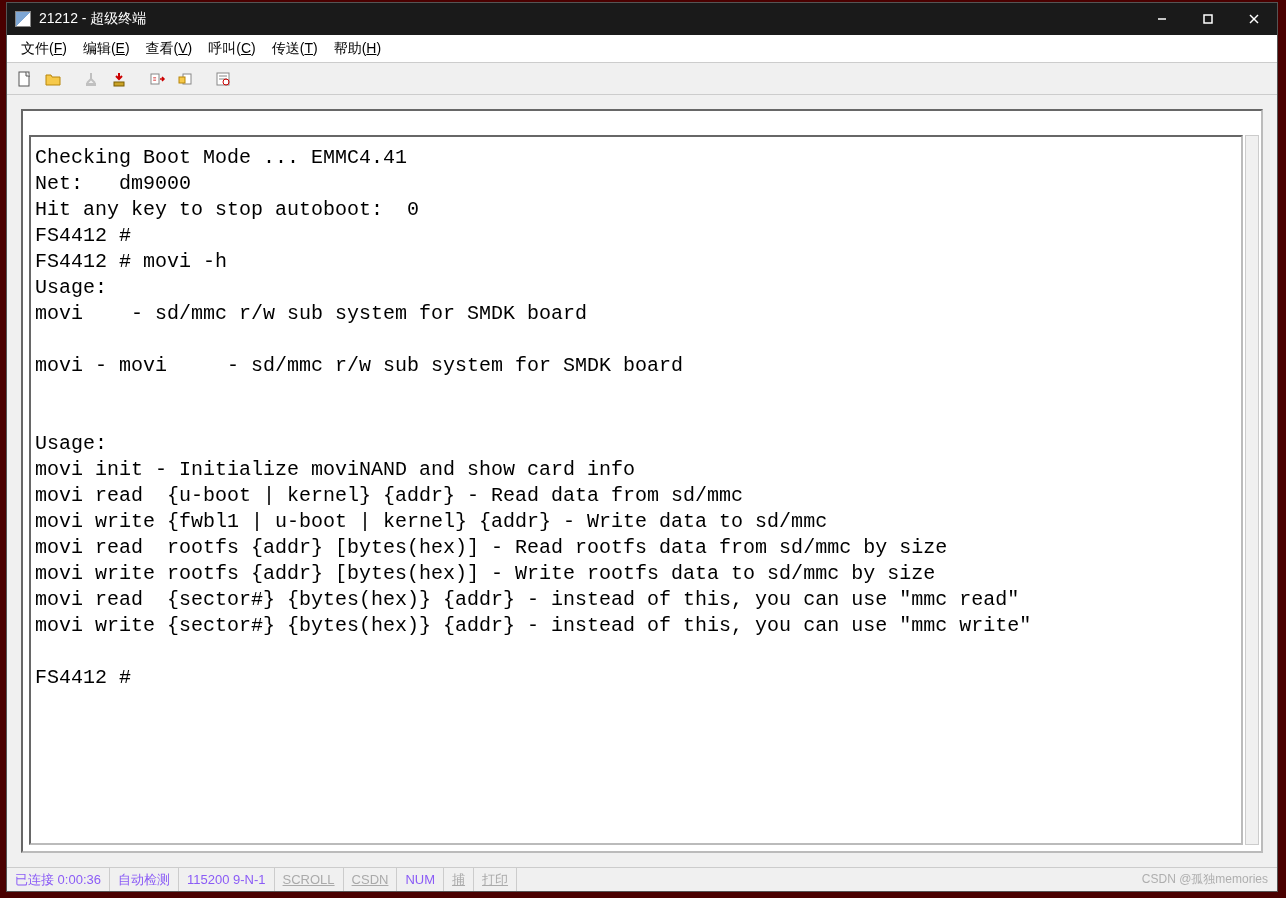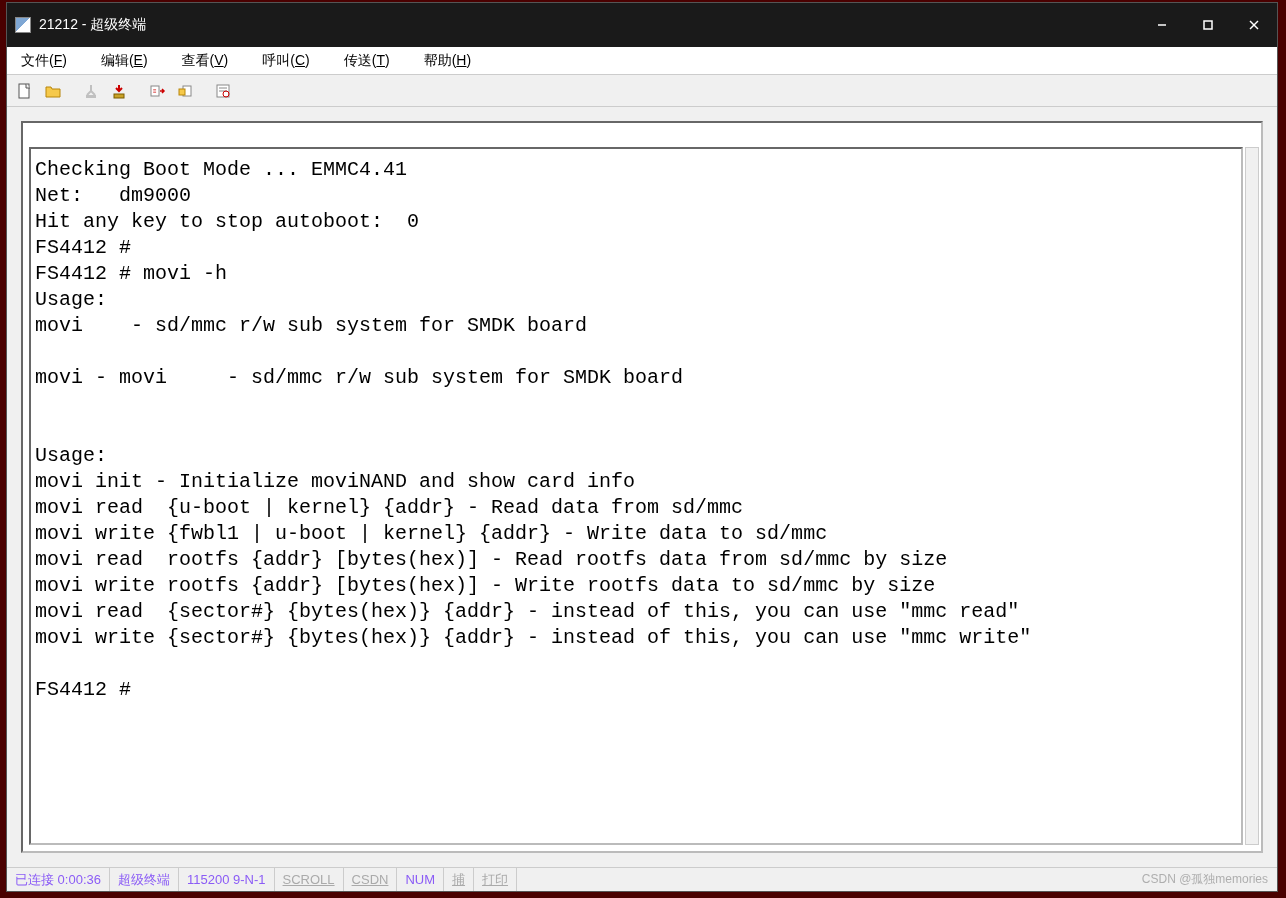--- a/index.html
+++ b/index.html
@@ -14,21 +14,21 @@
   .window {
     position: absolute;
     left: 6px; top: 2px;
     width: 1272px; height: 890px;
     background: #f0f0f0;
     border: 1px solid #555;
     display: flex;
     flex-direction: column;
   }
   .titlebar {
-    height: 44px;
+    height: 32px;
     background: #1a1a1a;
     color: #fff;
     display: flex;
     align-items: center;
     padding-left: 8px;
     font-size: 14px;
   }
   .titlebar .icon-app {
     width: 16px; height: 16px;
     margin-right: 8px;
@@ -43,21 +43,21 @@
     color:#fff; font-size:14px;
   }
   .menubar {
     height:28px;
     background:#fff;
     border-bottom:1px solid #ccc;
     display:flex;
     align-items:center;
     padding:0 6px;
     font-size:14px;
-    gap:18px;
+    gap:0;
   }
   .menu-item {
     padding:2px 8px;
   }
   .menu-item u { text-decoration: underline; }
   .toolbar {
     height:32px;
     background:#f0f0f0;
     border-bottom:1px solid #ccc;
     display:flex;
@@ -250,21 +250,21 @@
 movi read  {sector#} {bytes(hex)} {addr} - instead of this, you can use "mmc read"
 movi write {sector#} {bytes(hex)} {addr} - instead of this, you can use "mmc write"
 
 FS4412 #</div>
     </div>
     <div class="scrollbar-v"></div>
   </div>
 
   <div class="statusbar">
     <div class="status-cell">已连接 0:00:36</div>
-    <div class="status-cell">超级终端</div>
+    <div class="status-cell">自动检测</div>
     <div class="status-cell">115200 9-N-1</div>
     <div class="status-cell dim">SCROLL</div>
     <div class="status-cell dim">CSDN</div>
     <div class="status-cell">NUM</div>
     <div class="status-cell dim">捕</div>
     <div class="status-cell dim">打印</div>
   </div>
 
 </div>
 

